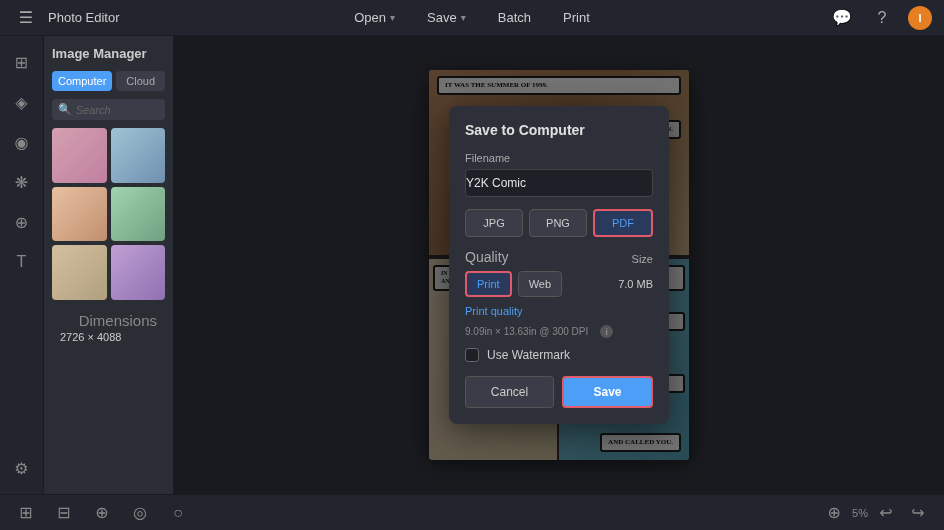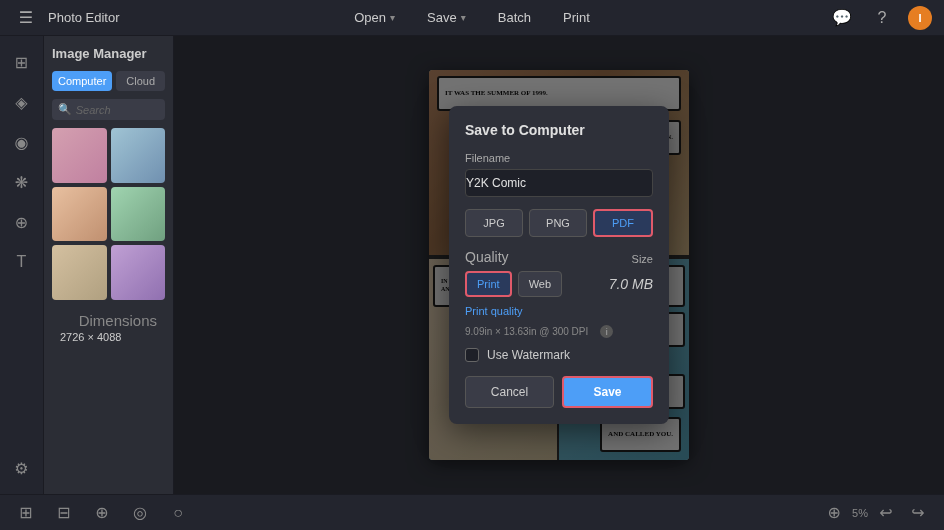--- a/index.html
+++ b/index.html
@@ -221,21 +221,21 @@
       width: 50%;
       height: 52%;
       background: linear-gradient(135deg, #7fc4d8 0%, #5aa8c0 100%);
       border-top: 2px solid #333;
     }
     .comic-text-box {
       position: absolute;
       background: white;
       border: 2px solid #222;
       border-radius: 3px;
-      padding: 11px 6px;
+      padding: 3px 6px;
       font-size: 7px;
       font-weight: bold;
       color: #111;
       font-family: 'Comic Sans MS', cursive;
       line-height: 1.3;
       text-transform: uppercase;
     }
     .comic-text-1 { top: 6px; left: 8px; right: 8px; }
     .comic-text-2 { top: 50px; right: 8px; }
     .comic-text-3 { top: 48%; left: 4px; right: 4px; font-size: 6px; margin-top: 8px; }
@@ -341,26 +341,25 @@
       background: #3a3c47;
       color: #ccc;
       border: 1px solid #555;
     }
     .quality-btn.active {
       background: #2a3a5c;
       color: #4d9ef7;
       border: 2px solid #e05a6a;
     }
     .size-value {
-      font-size: 14px;
+      font-size: 11px;
       color: #ccc;
       margin-left: auto;
       display: flex;
       align-items: center;
-      font-style: italic;
     }
 
     .quality-link {
       font-size: 11px;
       color: #4d9ef7;
       cursor: pointer;
       margin-bottom: 8px;
       display: inline-block;
     }
 

